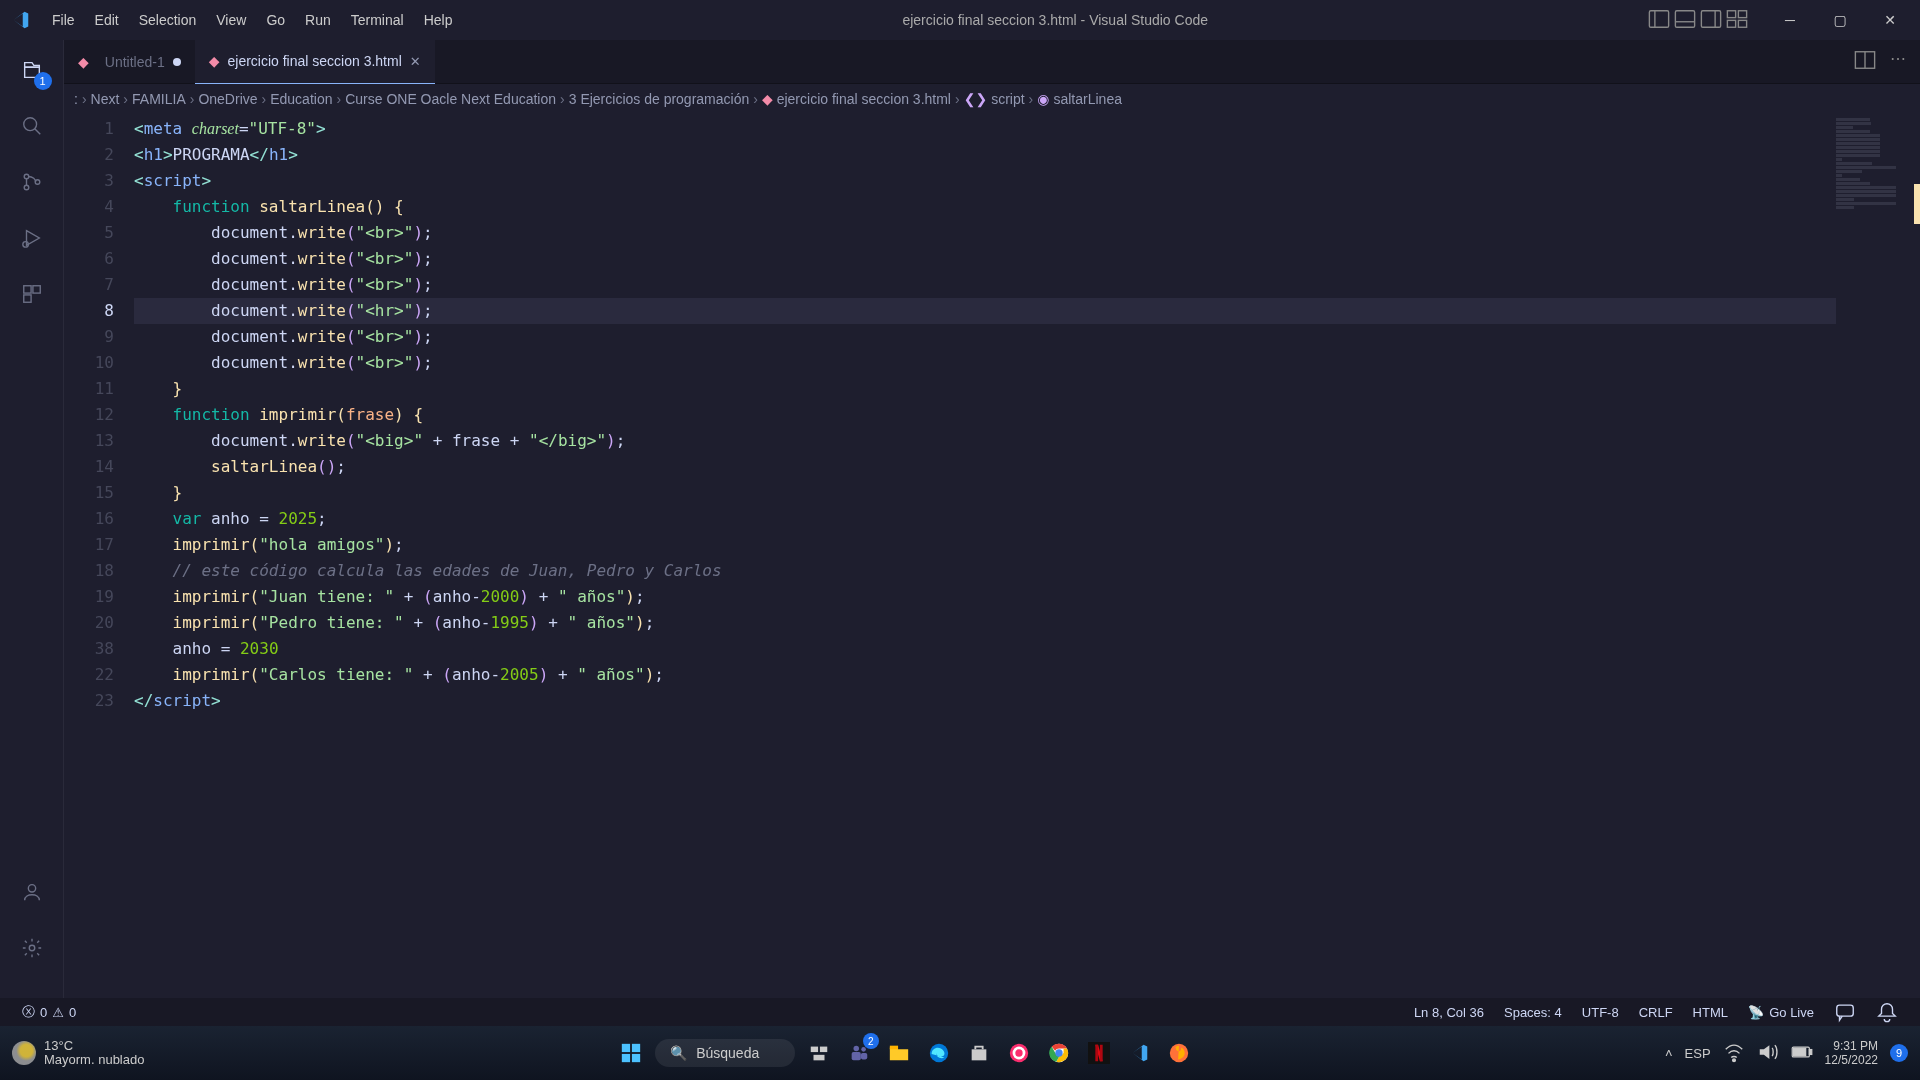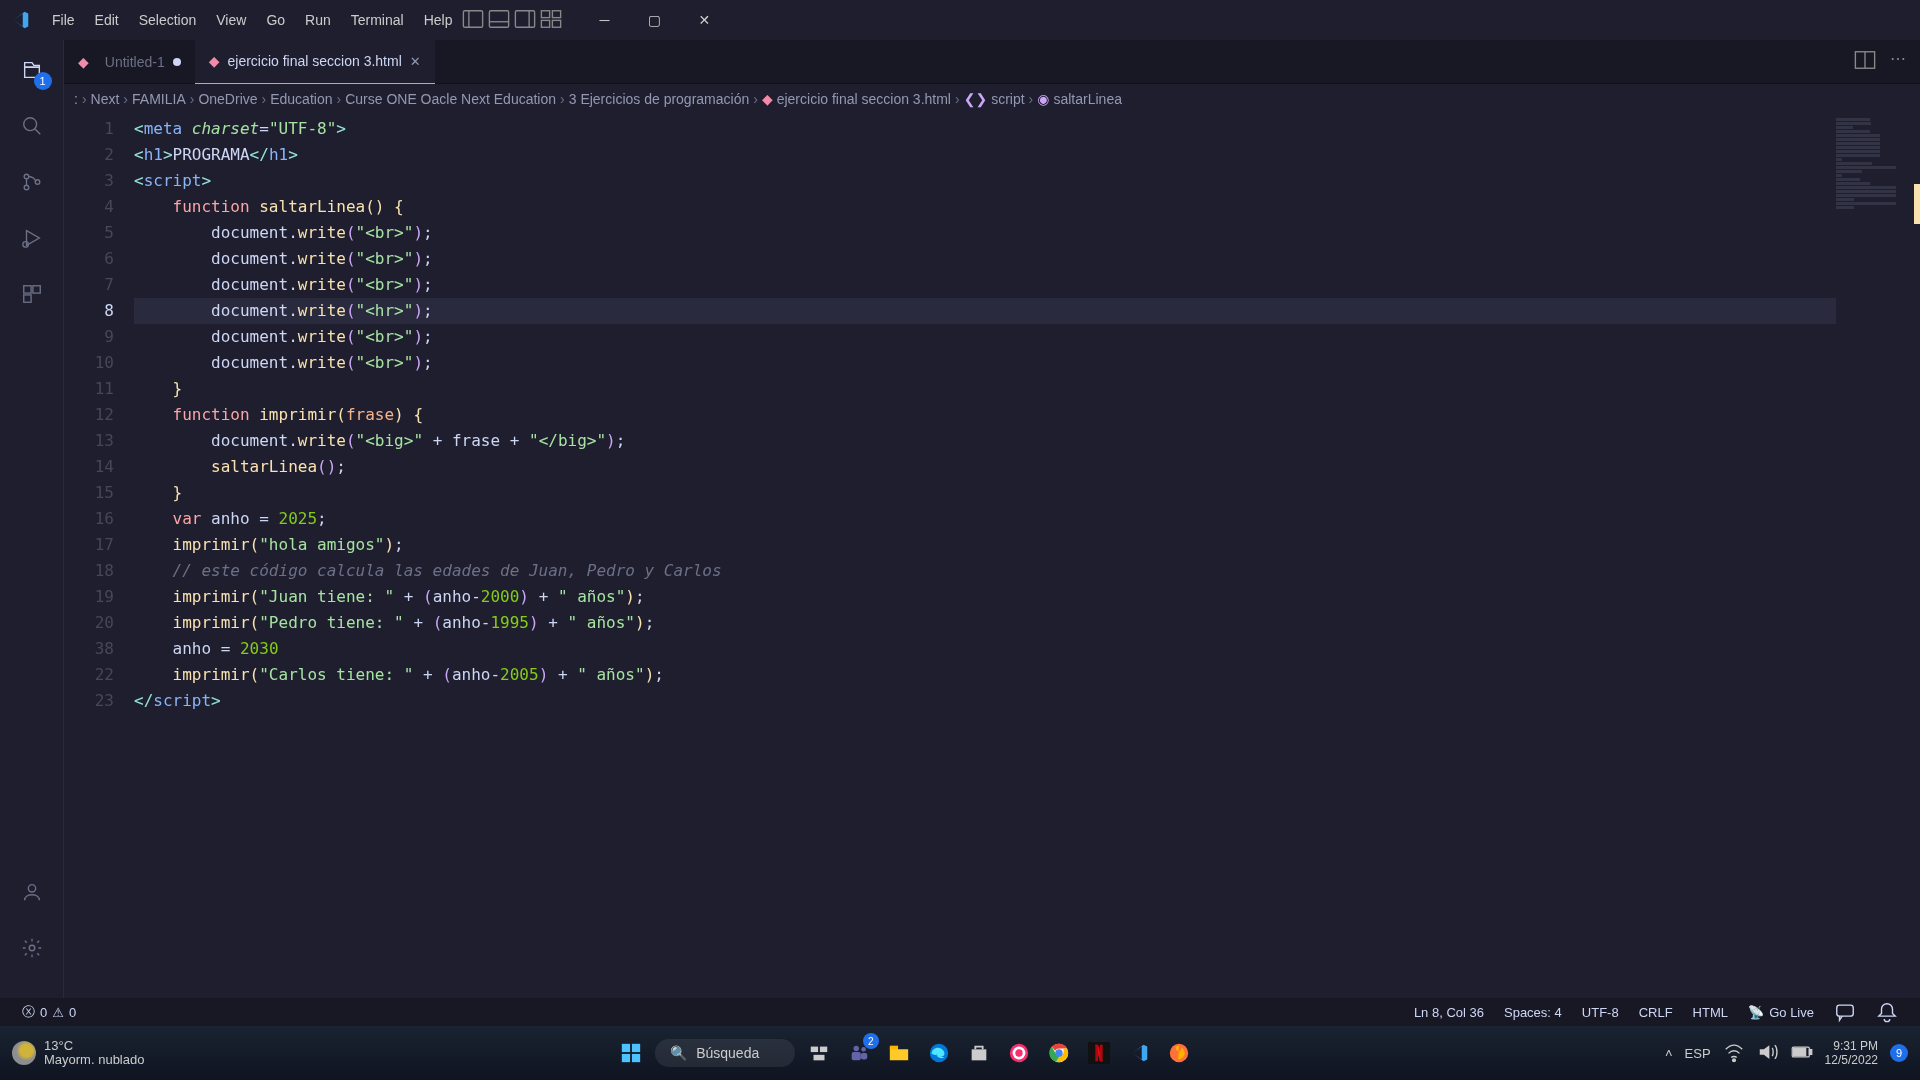--- a/index.html
+++ b/index.html
@@ -1,18 +1,18 @@
 <!DOCTYPE html>
 <html><head>
 <meta charset="utf-8">
 <style>
 * { margin: 0; padding: 0; box-sizing: border-box; }
 body { font-family: "Segoe UI", sans-serif; background: #1e1e2e; color: #cdd6f4; overflow: hidden; width: 1920px; height: 1080px; }
 
-.titlebar { height: 40px; background: #1e1e2e; display: flex; align-items: center; padding: 0 8px; font-size: 14px; color: #cccccc; }
+.titlebar { height: 40px; background: #1e1e2e; display: flex; align-items: center; padding: 0 8px; font-size: 14px; color: #cccccc; justify-content: flex-end; }
 .titlebar .logo { width: 24px; height: 24px; margin-right: 10px; display: flex; align-items: center; justify-content: center; }
 .titlebar .menu-item { padding: 0 10px; cursor: pointer; }
 .titlebar .title-center { flex: 1; text-align: center; color: #aaaaaa; }
 .titlebar .win-controls { display: flex; align-items: center; gap: 6px; }
 .titlebar .layout-icons { display: flex; gap: 4px; margin-right: 20px; color: #888; }
 .titlebar .win-btn { width: 44px; height: 30px; display: flex; align-items: center; justify-content: center; cursor: pointer; color: #ccc; }
 
 .main { display: flex; height: calc(100% - 40px - 28px - 54px); }
 
 .activitybar { width: 64px; background: #1e1e2e; display: flex; flex-direction: column; align-items: center; padding-top: 12px; gap: 20px; border-right: 1px solid #2a2a3a; }
@@ -39,23 +39,23 @@
 
 .code-container { flex: 1; display: flex; position: relative; overflow: hidden; }
 .gutter { width: 70px; text-align: right; padding-right: 20px; font-family: Consolas, monospace; font-size: 16px; line-height: 26px; color: #45475a; user-select: none; padding-top: 2px; }
 .gutter .ln { height: 26px; }
 .gutter .ln.current { color: #cdd6f4; }
 .code { flex: 1; font-family: Consolas, monospace; font-size: 16px; line-height: 26px; white-space: pre; padding-top: 2px; }
 .code .line { height: 26px; }
 .code .current-line { background: #2a2a3e; }
 
 .tok-tag { color: #89b4fa; }
-.tok-attr { color: #a6e3a1; font-style: italic; }
+.tok-attr { color: #a6e3a1; font-style: italic; font-family: Liberation Serif, serif; }
 .tok-str { color: #a6e3a1; }
-.tok-key { color: #fca5a5; }
+.tok-key { color: #14b8a6; }
 .tok-func { color: #f9e2af; }
 .tok-var { color: #cdd6f4; }
 .tok-param { color: #fab387; }
 .tok-num { color: #84cc16; }
 .tok-punct { color: #cdd6f4; }
 .tok-delim { color: #94e2d5; }
 .tok-comment { color: #6c7086; font-style: italic; }
 .tok-brace-y { color: #f9e2af; }
 .tok-brace-p { color: #cba6f7; }
 
@@ -87,20 +87,21 @@
 </head>
 <body>
 
 <div class="titlebar">
   <div class="logo">
     <svg viewBox="0 0 24 24" fill="#41A6F0">
         <path d="M17 3l-12 9 12 9 4-2V5l-4-2zM5 12l10-7v14L5 12z"></path>
       </svg>
   </div>
   <div id="menu-items"><span class="menu-item">File</span><span class="menu-item">Edit</span><span class="menu-item">Selection</span><span class="menu-item">View</span><span class="menu-item">Go</span><span class="menu-item">Run</span><span class="menu-item">Terminal</span><span class="menu-item">Help</span></div>
+  <div class="title-center">ejercicio final seccion 3.html - Visual Studio Code</div>
   <div class="layout-icons">
     <span><svg viewBox="0 0 16 16" stroke="currentColor" fill="none">
           <rect x="1" y="2" width="14" height="12" rx="1"></rect>
           <line x1="5" y1="2" x2="5" y2="14"></line>
         </svg></span>
     <span><svg viewBox="0 0 16 16" stroke="currentColor" fill="none">
           <rect x="1" y="2" width="14" height="12" rx="1"></rect>
           <line x1="1" y1="10" x2="15" y2="10"></line>
         </svg></span>
     <span><svg viewBox="0 0 16 16" stroke="currentColor" fill="none">

